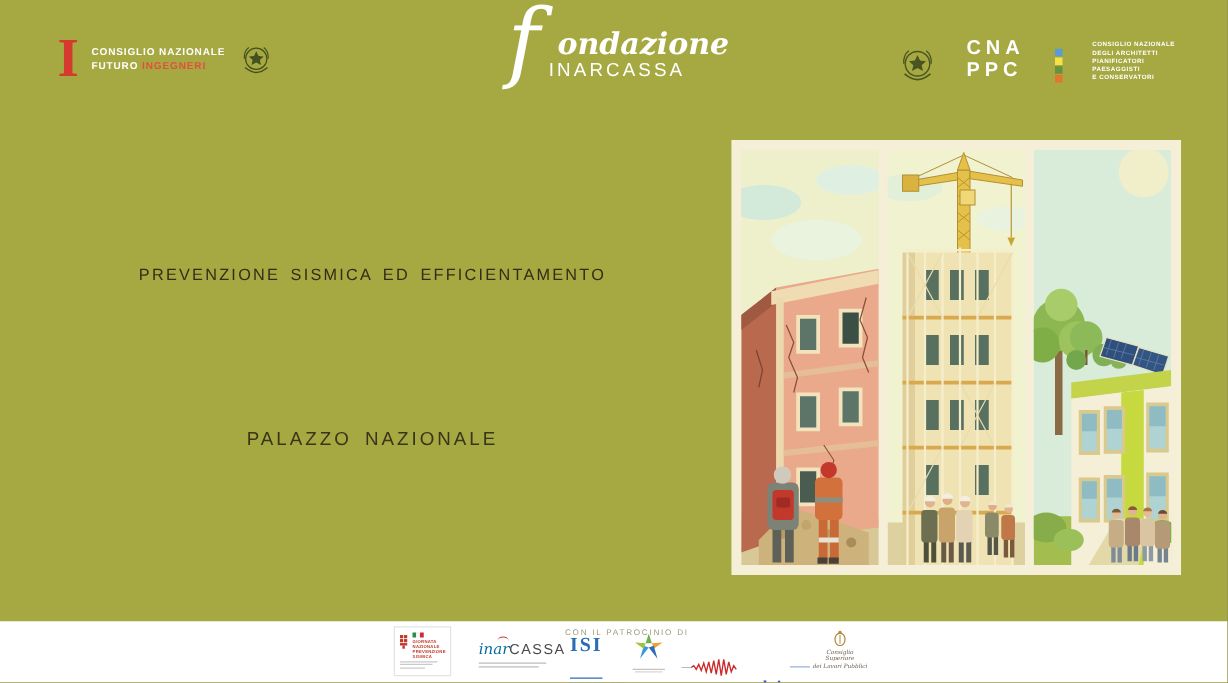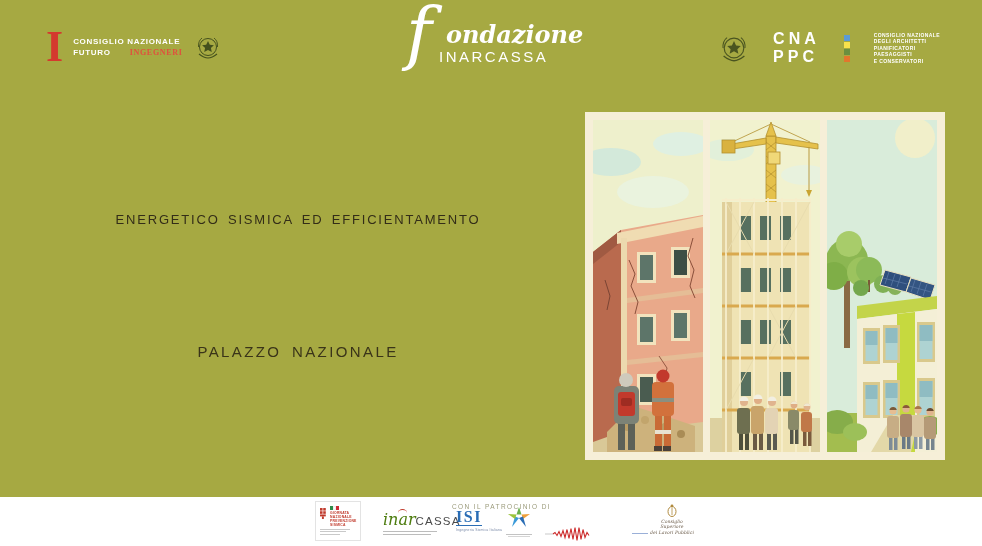--- a/index.html
+++ b/index.html
@@ -6,29 +6,29 @@
   body { background:#666; font-family:"Liberation Sans", sans-serif; }
   .canvas {
     position:relative; width:982px; height:546px; margin:0 auto;
     background:#a6a942; overflow:hidden;
   }
 
   
   .cni { position:absolute; left:46px; top:28px; display:flex; align-items:center; }
   .cni-i { font-family:"Liberation Serif", serif; font-weight:bold; font-size:44px; line-height:38px; color:#d43a2e; }
   .cni-lines { margin-left:10px; color:#fff; font-size:8px; font-weight:bold; letter-spacing:0.7px; line-height:11px; white-space:nowrap; }
-  .cni-red { color:#e0503e; margin-left:19px;font-family:Liberation Serif, serif; }
+  .cni-red { color:#e0503e; margin-left:3px; }
   .cni svg { margin-left:12px; }
 
   .fondazione { position:absolute; left:50%; top:8px; transform:translateX(-50%); width:170px; height:72px; color:#fff; }
   .fi-f { position:absolute; left:0; top:-10px; font-family:"DejaVu Serif", serif; font-style:italic; font-size:70px; line-height:70px; }
   .fi-script { position:absolute; left:40px; top:12px; font-family:"DejaVu Serif", serif; font-style:italic; font-weight:bold; font-size:24px; }
   .fi-caps { position:absolute; left:33px; top:40px; font-size:15px; letter-spacing:2.5px; }
 
-  .cnappc { position:absolute; right:42px; top:30px; display:flex; align-items:center; gap:24px; color:#fff; }
+  .cnappc { position:absolute; right:42px; top:30px; display:flex; align-items:flex-end; gap:24px; color:#fff; }
   .cnappc-acr { font-size:16px; font-weight:bold; letter-spacing:4px; line-height:18px; }
   .cnappc-squares { display:flex; flex-direction:column; gap:1px; }
   .cnappc-squares i { width:6px; height:6px; display:block; }
   .cnappc-text { font-size:5px; font-weight:bold; letter-spacing:0.4px; line-height:6.6px; }
 
   
   .title { position:absolute; left:8px; top:136px; width:580px; text-align:center;
            color:#2f2a17; font-size:27px; font-weight:normal; letter-spacing:3px; line-height:33px; word-spacing:6px; }
   .subtitle { position:absolute; left:8px; top:206px; width:580px; text-align:center;
            color:#332d18; font-size:13px; letter-spacing:1.8px; line-height:27px; word-spacing:3px; }
@@ -47,27 +47,27 @@
   .card-top { display:flex; gap:3px; }
   .card-txt { margin-top:1px; }
   .card-flag { display:flex; margin-bottom:1px; }
   .card-flag i { width:3px; height:4px; display:block; }
   .card-line { font-size:3.4px; line-height:4px; color:#c0392b; font-weight:bold; letter-spacing:0.2px; }
   .card-gray { height:1px; background:#c9c9c9; margin-top:1.6px; }
 
   .logo-ina { position:absolute; left:383px; top:13px; color:#555; }
   .ina-accent { position:absolute; left:15px; top:-1px; width:9px; height:4px;
                 border-top:1.6px solid #c0392b; border-radius:50% 50% 0 0 / 100% 100% 0 0; }
-  .ina-script { font-family:"DejaVu Serif", serif; font-style:italic; font-size:16px; color:#4d7c0f; }
+  .ina-script { font-family:"DejaVu Serif", serif; font-style:italic; font-size:12px; color:#0369a1; }
   .ina-caps { font-size:11.5px; letter-spacing:1.2px; color:#4a4a4a; }
   .ina-sub { height:1px; background:#bcbcbc; margin-top:2px; }
 
   .logo-isi { position:absolute; left:456px; top:11px; }
   .isi-text { display:inline-block; font-family:"Liberation Serif", serif; font-weight:bold; font-size:16px; letter-spacing:1.5px;
-              color:#2a6db5; border-bottom:1.6px solid #2a6db5; padding-bottom:1px; line-height:15px; }
+              color:#2a6db5; border-bottom:1.6px solid #2a6db5; padding-bottom:18px; line-height:15px; }
   .isi-sub { font-size:3.4px; color:#7a8aa8; margin-top:2px; letter-spacing:0.2px; }
 
   .logo-star { position:absolute; left:506px; top:9px; text-align:center; }
   .star-sub { height:1px; background:#c3c3c3; margin-top:1.5px; }
   .star-sub2 { height:1px; background:#d5d5d5; margin-top:1px; width:22px; margin-left:2px; }
 
   .logo-reluis { position:absolute; left:545px; top:15px; display:flex; align-items:center; }
   .reluis-text { font-family:"DejaVu Serif", serif; font-style:italic; font-weight:bold; font-size:10px; color:#3a55a8; margin-left:1px;margin-top:32px; }
   .reluis-tail { width:16px; height:1px; background:#9ab0d8; margin-left:2px; }
 
@@ -121,21 +121,21 @@
     <div class="cnappc-text">
       <div>CONSIGLIO NAZIONALE</div>
       <div>DEGLI ARCHITETTI</div>
       <div>PIANIFICATORI</div>
       <div>PAESAGGISTI</div>
       <div>E CONSERVATORI</div>
     </div>
   </div>
 
   <div class="subtitle">
-    <div>ENERGETICO SISMICA ED EFFICIENTAMENTO</div>
+    <div>PREVENZIONE SISMICA ED EFFICIENTAMENTO</div>
   </div>
   <div class="venue">
     <div>PALAZZO NAZIONALE</div>
   </div>
 
   <div class="art-frame">
     <svg width="360" height="348" viewBox="0 0 360 348">
       <rect width="360" height="348" fill="#f6efd8"></rect>
 
       <svg x="8" y="8" width="110" height="332" viewBox="0 0 110 332">

